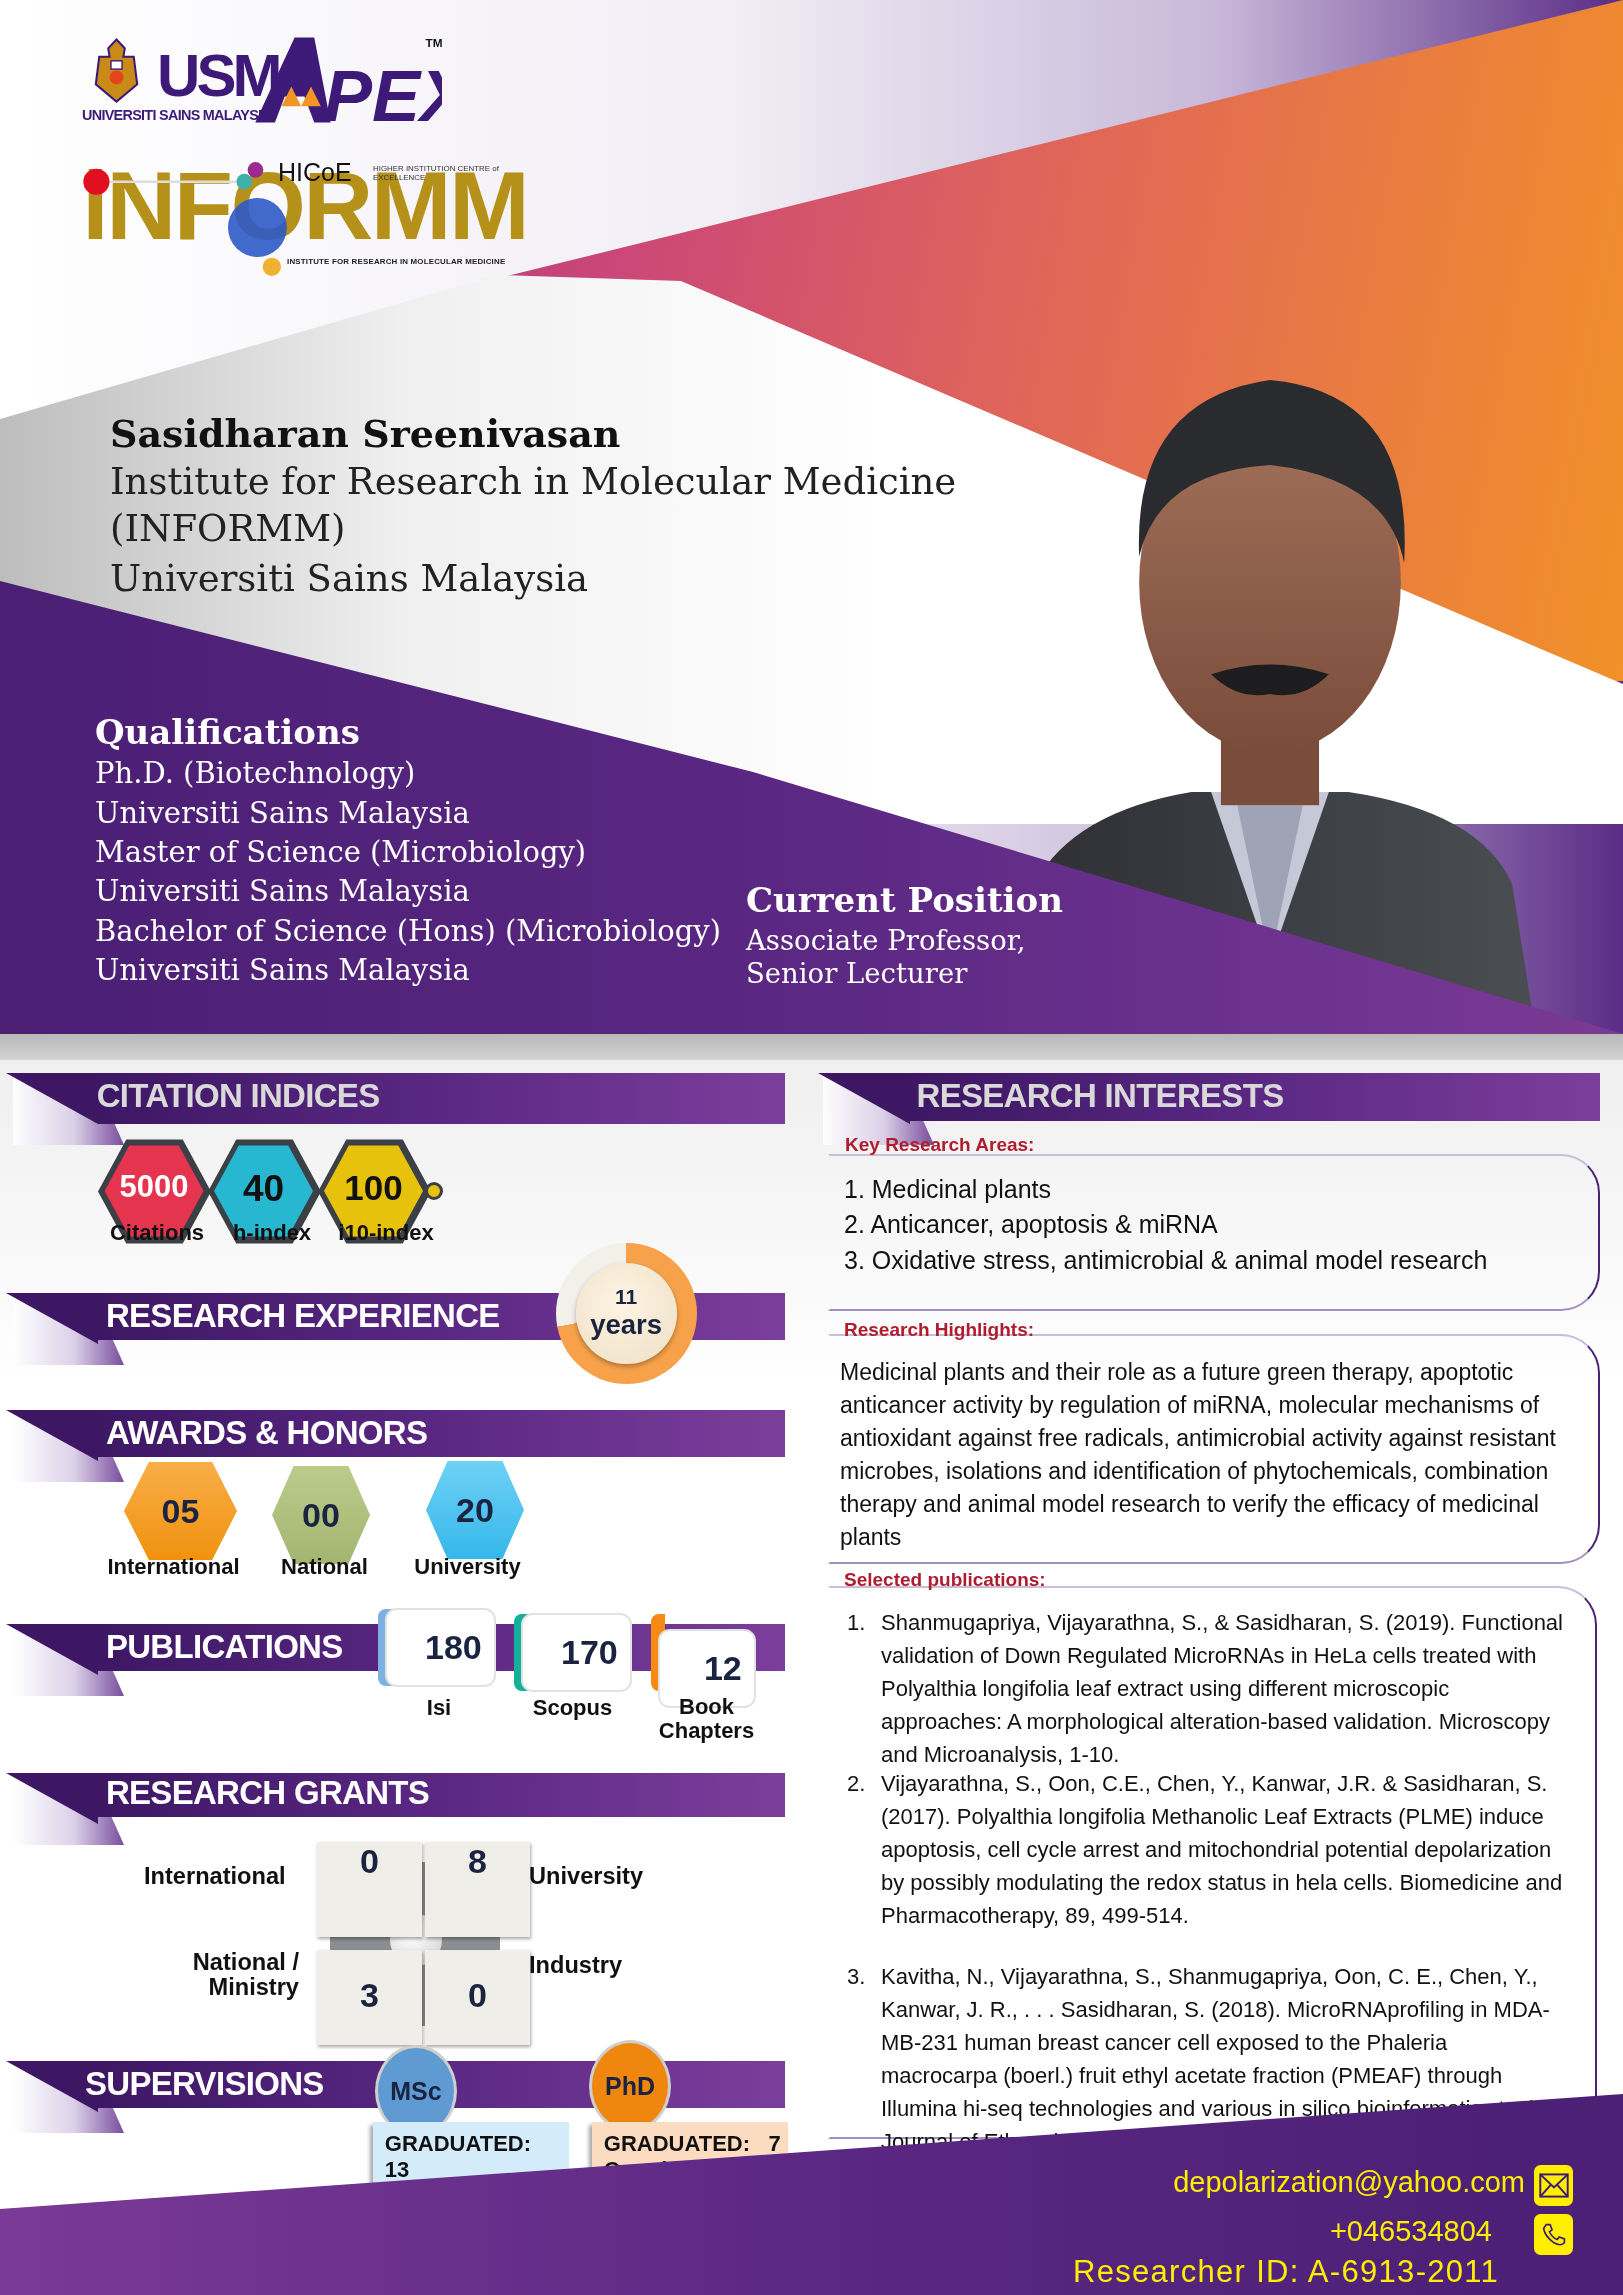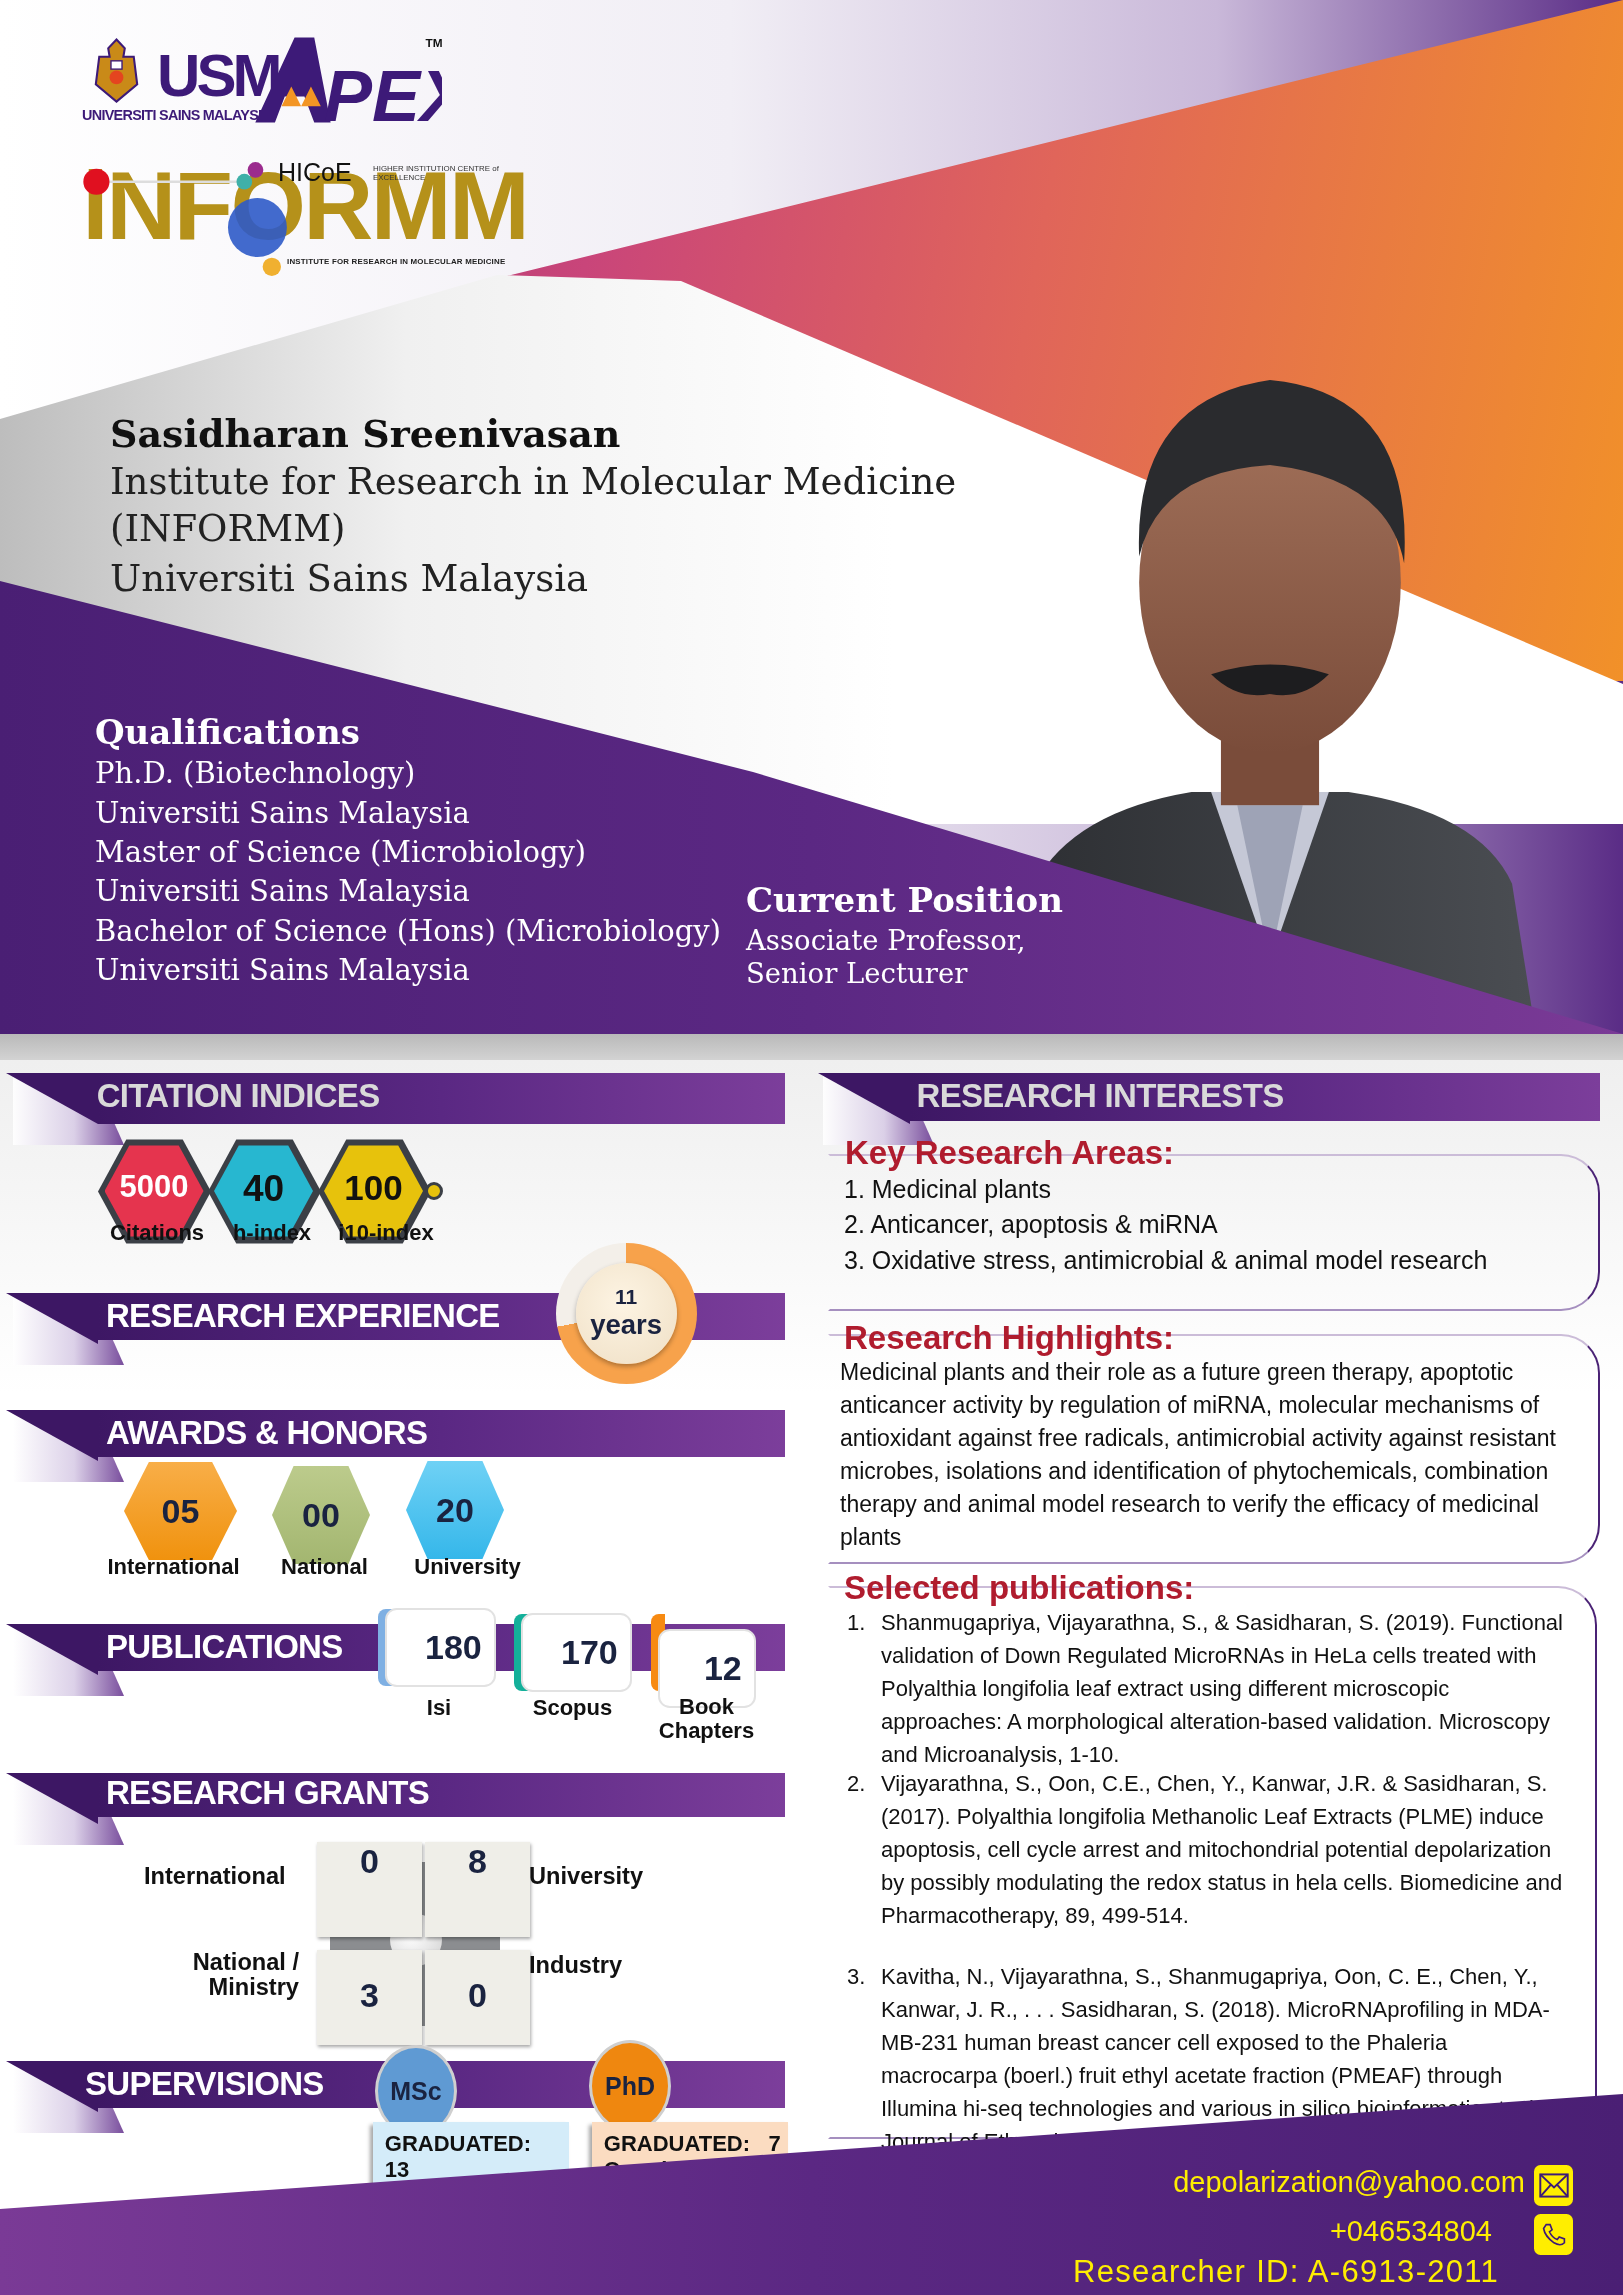--- a/index.html
+++ b/index.html
@@ -69,21 +69,21 @@
 
   
   .gbox { width:105px; height:95px; background:#efeee8; box-shadow: 1.3px 2px 3.3px rgba(0,0,0,0.35); font-size:34px; font-weight:bold; color:#1a2340; display:flex; justify-content:center; }
   .glabel { font-size:23.6px; font-weight:bold; color:#111; line-height:25px; }
 
   
   .scircle { width:82px; height:92px; border-radius:50%; border:3.9px solid #cfcfcf; display:flex; align-items:center; justify-content:center; font-size:25px; font-weight:bold; color:#1a2340; }
   .sbox { width:196px; height:73px; padding:9.2px 11.8px; font-size:22px; font-weight:bold; color:#111; line-height:26px; box-shadow: -2.6px 2.6px 3.9px rgba(0,0,0,0.35); }
 
   
-  .sub-head { font-size:33px; font-weight:bold; color:#b01c2e; font-family:"Liberation Sans",sans-serif; }
+  .sub-head { font-size:19px; font-weight:bold; color:#b01c2e; font-family:"Liberation Sans",sans-serif; }
   .frame { border: 2.6px solid #4a2275; border-left-color: transparent; border-top-color: #cbbcd8; border-bottom-color:#a58fbf; border-radius: 0 39px 39px 0; }
   .area-line { font-size:25px; color:#111; line-height:37px; }
   .hl-text { font-size:23px; color:#111; line-height:33px; width:720px; }
   .pub-item { font-size:22px; color:#111; line-height:33px; }
   .pub-num { position:absolute; left:0; }
   .pub-body { margin-left:34px; width:687px; }
 
   
   .contact { font-size:29px; color:#ffee00; text-align:right; }
   .cicon { width:39px; height:41px; background:#ffee00; border-radius:6.5px; display:flex; align-items:center; justify-content:center; }
@@ -203,21 +203,21 @@
     <div style="font-size:27.5px;font-weight:bold;color:#1a2340;line-height:27.5px;">years</div>
   </div>
 </div>
 
 <div class="abs ribbon-tail" style="left:13px;top:1410px;"></div>
 <div class="abs ribbon" style="left:98px;top:1410px;width:687px;height:47px;">
   <span class="ribbon-label" style="left:7.9px">AWARDS &amp; HONORS</span>
 </div>
 <div class="abs ahex" style="left:124px;top:1462px;background:linear-gradient(180deg,#f8ae48,#f0920e);">05</div>
 <div class="abs ahex" style="left:272px;top:1466px;width:98px;background:linear-gradient(180deg,#bccb8c,#a3b670);">00</div>
-<div class="abs ahex" style="left:406px;top:1461px;width:98px;background:linear-gradient(180deg,#6fd1f5,#35b7ea);text-align:right;">20</div>
+<div class="abs ahex" style="left:426px;top:1461px;width:98px;background:linear-gradient(180deg,#6fd1f5,#35b7ea);text-align:right;">20</div>
 <div class="abs hex-label" style="left:95px;top:1554px;width:157px;">International</div>
 <div class="abs hex-label" style="left:272px;top:1554px;width:105px;">National</div>
 <div class="abs hex-label" style="left:402px;top:1554px;width:131px;">University</div>
 
 <div class="abs ribbon-tail" style="left:13px;top:1624px;"></div>
 <div class="abs ribbon" style="left:98px;top:1624px;width:687px;height:47px;">
   <span class="ribbon-label" style="left:7.9px">PUBLICATIONS</span>
 </div>
 <div class="abs" style="left:378px;top:1608px;">
   <div class="abs pcard-stripe" style="left:0;top:1.3px;background:#7fb0e3;"></div>

